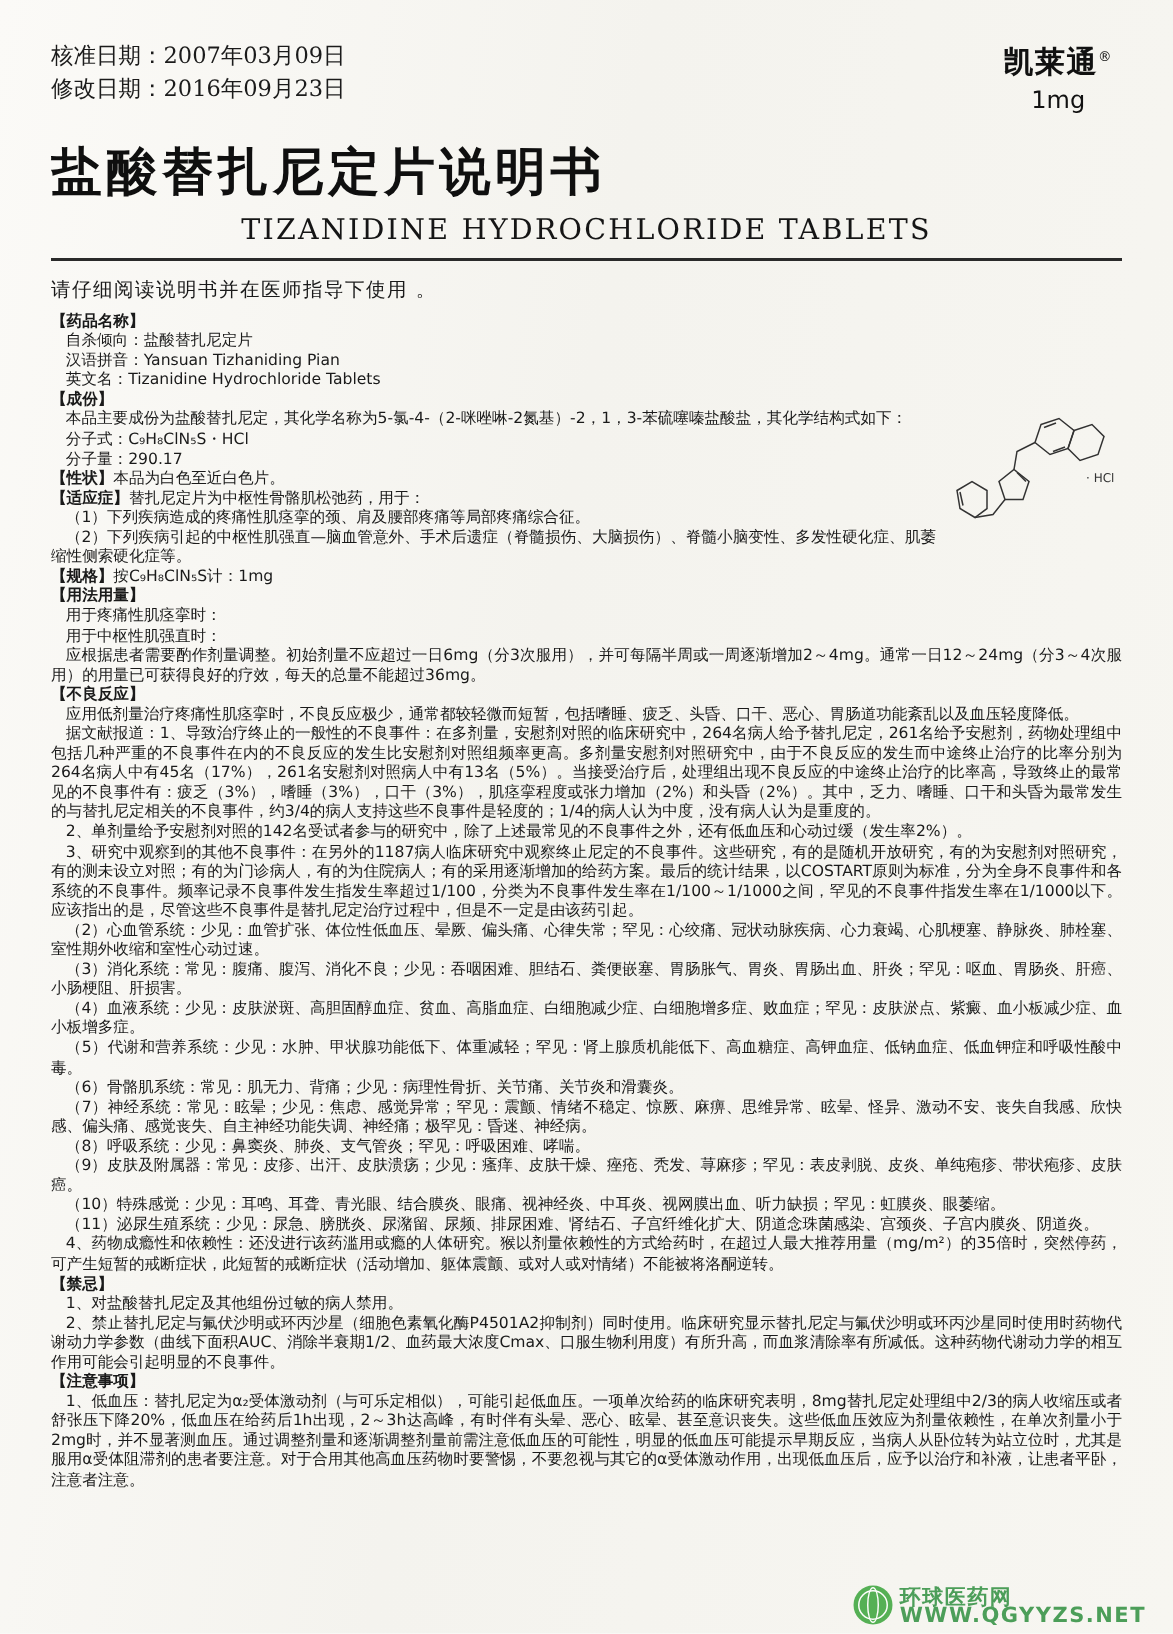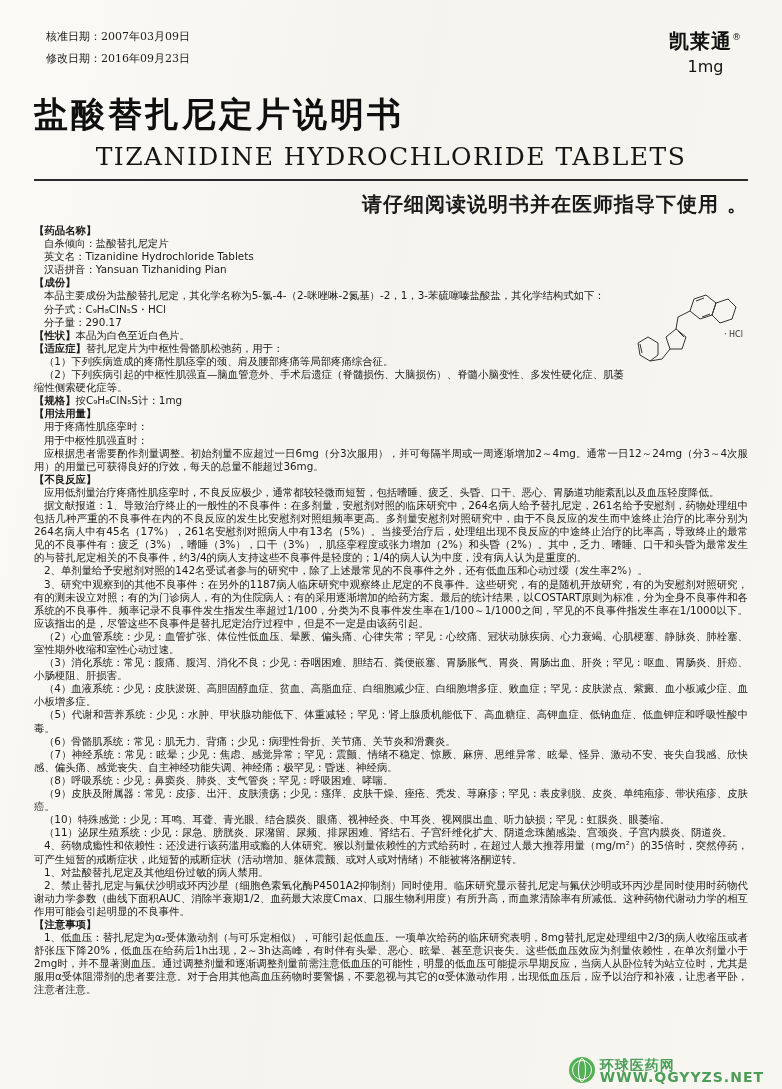--- a/index.html
+++ b/index.html
@@ -24,24 +24,23 @@
     
     background-image: linear-gradient(100deg, #fbfaf7 0%, #f4f3ee 45%, #f7f6f1 100%);
   }
   
   .header {
     position: relative;
     height: 62px;
   }
   .dates {
     font-family: "DejaVu Serif", "Liberation Serif", serif;
-    font-size: 11px;
+    font-size: 15px;
     line-height: 22px;
     color: #1b1b1b;
-    margin-left: 12px;
   }
   .brand {
     position: absolute;
     right: 6px;
     top: 2px;
     text-align: center;
   }
   .brand-name {
     font-family: "DejaVu Sans", sans-serif;
     font-size: 20px;
@@ -67,34 +66,34 @@
     font-family: "DejaVu Sans", sans-serif;
     font-weight: bold;
     font-size: 34px;
     letter-spacing: 3px;
     margin-top: 4px;
     color: #0f0f0f;
   }
   .title-en {
     text-align: center;
     font-family: "DejaVu Serif", "Liberation Serif", serif;
-    font-size: 25px;
+    font-size: 19px;
     letter-spacing: 1.5px;
     margin-top: 4px;
     color: #151515;
   }
   .rule {
     border: 0;
     border-top: 2px solid #2a2a2a;
     margin: 8px 0 0 0;
   }
   .notice {
-    text-align: right;
-    font-size: 20px;
-    font-weight: bold;
+    text-align: left;
+    font-size: 13px;
+    font-weight: normal;
     margin: 10px 0 6px 0;
     letter-spacing: 1px;
   }
   
   .body-text {
     font-family: "DejaVu Sans", "Liberation Sans", sans-serif;
     font-size: 10.4px;
     line-height: 13.1px;
     text-align: justify;
     position: relative;
@@ -181,22 +180,22 @@
   <div class="title-zh">盐酸替扎尼定片说明书</div>
   <div class="title-en">TIZANIDINE HYDROCHLORIDE TABLETS</div>
   <hr class="rule">
 
   <div class="notice">请仔细阅读说明书并在医师指导下使用 。</div>
 
   <div class="body-text">
 
     <p class="sect">【药品名称】</p>
     <p class="indent2">自杀倾向：盐酸替扎尼定片</p>
+    <p class="indent2">汉语拼音：Yansuan Tizhaniding Pian</p>
     <p class="indent2">英文名：Tizanidine Hydrochloride Tablets</p>
-    <p class="indent2">汉语拼音：Yansuan Tizhaniding Pian</p>
 
     <p class="sect">【成份】</p>
 
     <div class="struct">
       <svg width="112" height="78" viewBox="0 0 112 78" xmlns="http://www.w3.org/2000/svg">
         <g fill="none" stroke="#333" stroke-width="1">
           <polygon points="62,8 74,4 84,12 80,24 68,28 58,20"></polygon>
           <polygon points="84,12 96,8 104,16 100,28 88,32 80,24"></polygon>
           <polyline points="58,20 46,26 44,38"></polyline>
           <polygon points="44,38 54,46 50,58 38,58 34,46"></polygon>
@@ -238,20 +237,21 @@
     <p class="indent2">（4）血液系统：少见：皮肤淤斑、高胆固醇血症、贫血、高脂血症、白细胞减少症、白细胞增多症、败血症；罕见：皮肤淤点、紫癜、血小板减少症、血小板增多症。</p>
     <p class="indent2">（5）代谢和营养系统：少见：水肿、甲状腺功能低下、体重减轻；罕见：肾上腺质机能低下、高血糖症、高钾血症、低钠血症、低血钾症和呼吸性酸中毒。</p>
     <p class="indent2">（6）骨骼肌系统：常见：肌无力、背痛；少见：病理性骨折、关节痛、关节炎和滑囊炎。</p>
     <p class="indent2">（7）神经系统：常见：眩晕；少见：焦虑、感觉异常；罕见：震颤、情绪不稳定、惊厥、麻痹、思维异常、眩晕、怪异、激动不安、丧失自我感、欣快感、偏头痛、感觉丧失、自主神经功能失调、神经痛；极罕见：昏迷、神经病。</p>
     <p class="indent2">（8）呼吸系统：少见：鼻窦炎、肺炎、支气管炎；罕见：呼吸困难、哮喘。</p>
     <p class="indent2">（9）皮肤及附属器：常见：皮疹、出汗、皮肤溃疡；少见：瘙痒、皮肤干燥、痤疮、秃发、荨麻疹；罕见：表皮剥脱、皮炎、单纯疱疹、带状疱疹、皮肤癌。</p>
     <p class="indent2">（10）特殊感觉：少见：耳鸣、耳聋、青光眼、结合膜炎、眼痛、视神经炎、中耳炎、视网膜出血、听力缺损；罕见：虹膜炎、眼萎缩。</p>
     <p class="indent2">（11）泌尿生殖系统：少见：尿急、膀胱炎、尿潴留、尿频、排尿困难、肾结石、子宫纤维化扩大、阴道念珠菌感染、宫颈炎、子宫内膜炎、阴道炎。</p>
     <p class="indent2">4、药物成瘾性和依赖性：还没进行该药滥用或瘾的人体研究。猴以剂量依赖性的方式给药时，在超过人最大推荐用量（mg/m²）的35倍时，突然停药，可产生短暂的戒断症状，此短暂的戒断症状（活动增加、躯体震颤、或对人或对情绪）不能被将洛酮逆转。</p>
 
+    <p class="sect">【禁忌】</p>
     <p class="indent2">1、对盐酸替扎尼定及其他组份过敏的病人禁用。</p>
     <p class="indent2">2、禁止替扎尼定与氟伏沙明或环丙沙星（细胞色素氧化酶P4501A2抑制剂）同时使用。临床研究显示替扎尼定与氟伏沙明或环丙沙星同时使用时药物代谢动力学参数（曲线下面积AUC、消除半衰期1/2、血药最大浓度Cmax、口服生物利用度）有所升高，而血浆清除率有所减低。这种药物代谢动力学的相互作用可能会引起明显的不良事件。</p>
 
     <p class="sect">【注意事项】</p>
     <p class="indent2">1、低血压：替扎尼定为α₂受体激动剂（与可乐定相似），可能引起低血压。一项单次给药的临床研究表明，8mg替扎尼定处理组中2/3的病人收缩压或者舒张压下降20%，低血压在给药后1h出现，2～3h达高峰，有时伴有头晕、恶心、眩晕、甚至意识丧失。这些低血压效应为剂量依赖性，在单次剂量小于2mg时，并不显著测血压。通过调整剂量和逐渐调整剂量前需注意低血压的可能性，明显的低血压可能提示早期反应，当病人从卧位转为站立位时，尤其是服用α受体阻滞剂的患者要注意。对于合用其他高血压药物时要警惕，不要忽视与其它的α受体激动作用，出现低血压后，应予以治疗和补液，让患者平卧，注意者注意。</p>
 
   </div>
 
   <div class="watermark">
     <div class="wm-globe"></div>

